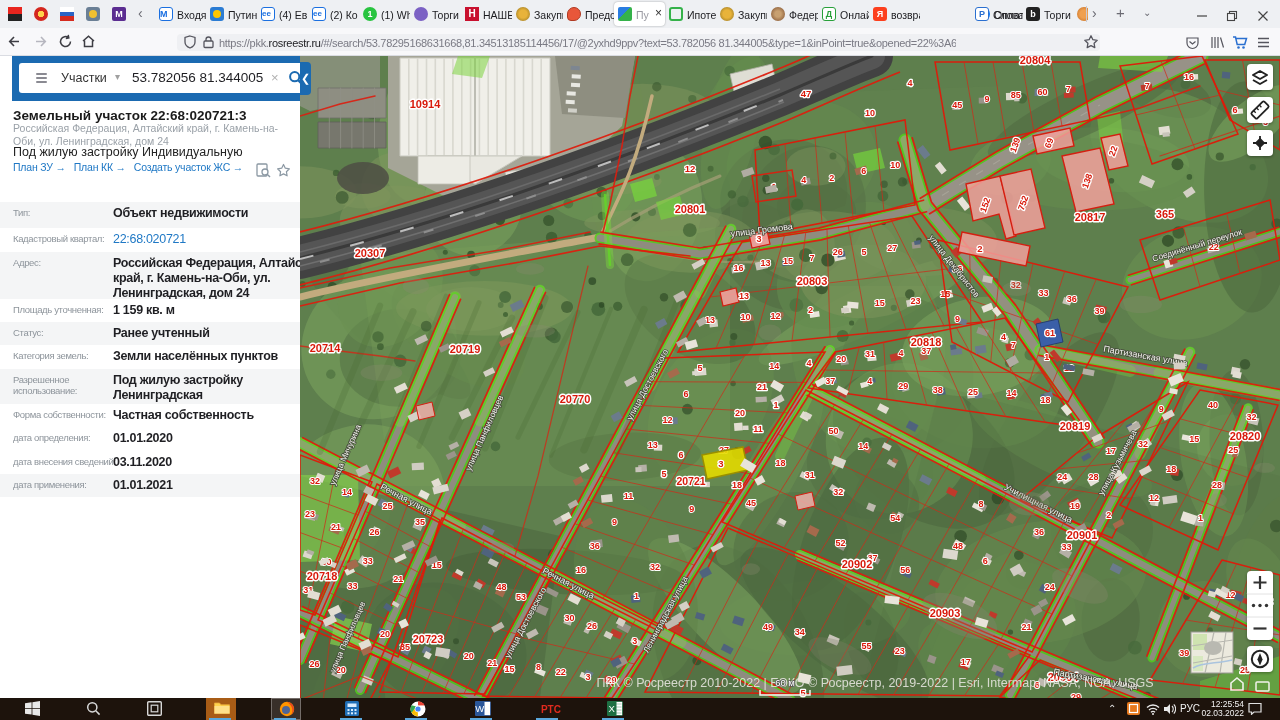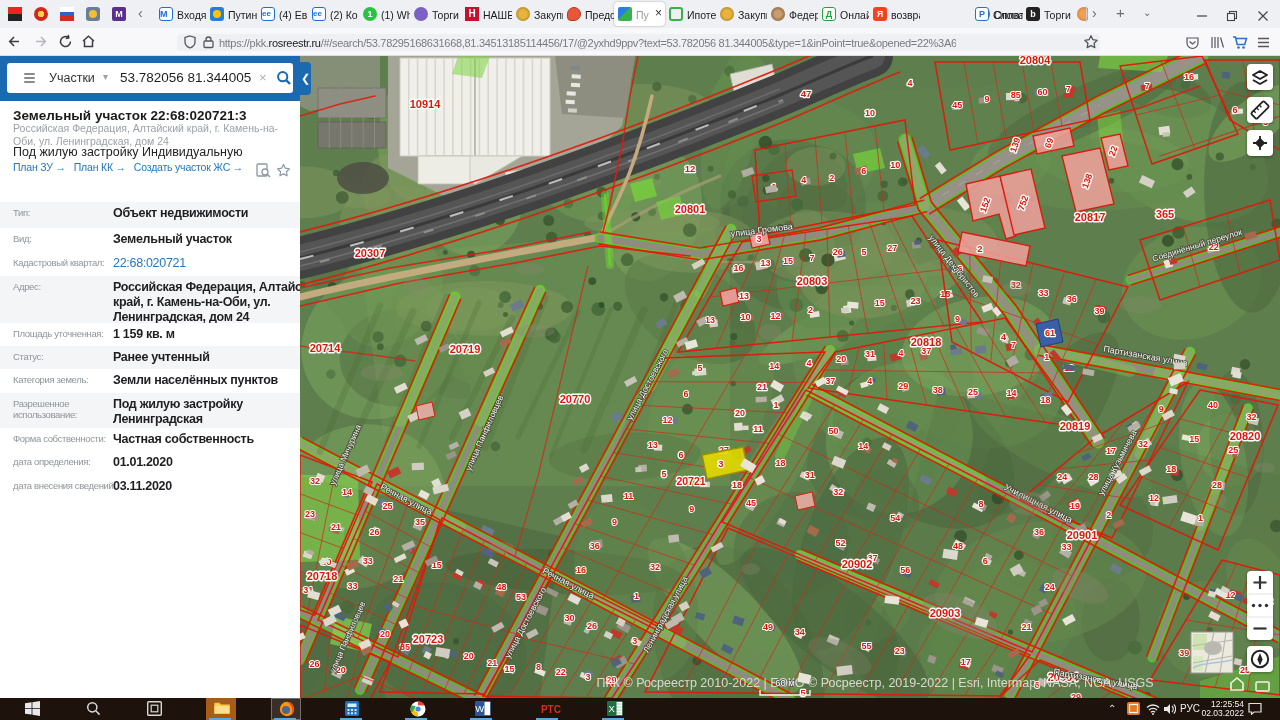--- a/index.html
+++ b/index.html
@@ -11,21 +11,21 @@
 .tab .tt{position:absolute;left:22px;top:7px;font-size:10.5px;color:#1b1b1f}
 .tab.active{background:#fff;border-radius:4px;box-shadow:0 0 2px rgba(0,0,0,0.35)}
 .tclose{position:absolute;right:3px;top:4px;font-size:12px;color:#333;background:#fff;padding-left:2px}
 .wc{position:absolute;top:8px}
 .navbar{position:absolute;left:0;top:28px;width:1280px;height:28px;background:#f8f8fa;border-bottom:1px solid #dadce2}
 .ni{position:absolute;top:34px}
 .navbar .ni{top:6px}
 .urlfield{position:absolute;left:177px;top:5.5px;width:923px;height:17.5px;background:#eff0f3;border-radius:4px}
 .urltext{position:absolute;left:219px;top:8.5px;width:737px;font-size:11px;letter-spacing:-0.3px;color:#1b1b1f;white-space:nowrap;overflow:hidden}
 .panel{position:absolute;left:0;top:56px;width:300px;height:642px;background:#fff}
-.phead{position:absolute;left:0;top:0;width:300px;height:45px;background:#1b6ab1}
+.phead{position:absolute;left:12px;top:0;width:300px;height:45px;background:#1b6ab1}
 .pcollapse{position:absolute;left:300px;top:62px;width:11px;height:33px;background:#1b6ab1;border-radius:0 4px 4px 0;color:#fff;font-size:11px;line-height:33px;text-align:center;z-index:5}
 .sbox{position:absolute;left:7px;top:7px;width:286px;height:30px;background:#fff;border-radius:3px}
 .ptitle{position:absolute;left:13px;top:52px;font-size:13.5px;font-weight:700;color:#1a1a1a}
 .paddr{position:absolute;left:13px;top:66px;width:275px;font-size:10.5px;color:#9aa1a8;line-height:12.5px}
 .pusage{position:absolute;left:13px;top:89px;font-size:12.5px;color:#222}
 .plinks{position:absolute;left:13px;top:105px;font-size:10.5px;color:#1f78c5;letter-spacing:-0.2px}
 .plinks b{font-weight:400;margin-right:8px}
 n{font-style:normal;white-space:nowrap}
 .ptabs{position:absolute;left:0;top:121px;width:300px;height:25px}
 .ptab1{position:absolute;left:0;top:0;width:150px;height:25px;background:#fff;font-size:13px;font-weight:700;color:#1a1a1a;text-align:center;line-height:25px}
@@ -224,24 +224,20 @@
     </svg>
   <svg style="position:absolute;left:276px;top:107px" width="15" height="15" viewBox="0 0 15 15">
       <path d="M7.5,1.5 l1.8,3.7 4.1,0.6 -3,2.9 0.7,4.1 L7.5,10.9 3.9,12.8 4.6,8.7 1.6,5.8 5.7,5.2 Z" fill="none" stroke="#8b98a3" stroke-width="1.2" stroke-linejoin="round"></path>
     </svg>
   <div class="prows">
       <div class="prow gray" style="height:26px">
         <span class="pl">Тип:</span>
         <span class="pv">Объект недвижимости</span>
       </div>
       <div class="prow" style="height:24px">
-        <span class="pl">Вид:</span>
-        <span class="pv">Земельный участок</span>
-      </div>
-      <div class="prow" style="height:24px">
         <span class="pl">Кадастровый квартал:</span>
         <span class="pv blue">22:68:020721</span>
       </div>
       <div class="prow gray" style="height:47px">
         <span class="pl">Адрес:</span>
         <span class="pv"><n>Российская Федерация, Алтайский</n><br><n>край, г. Камень-на-Оби, ул.</n><br><n>Ленинградская, дом 24</n></span>
       </div>
       <div class="prow" style="height:23px">
         <span class="pl">Площадь уточненная:</span>
         <span class="pv">1 159 кв. м</span>
@@ -262,20 +258,24 @@
         <span class="pl">Форма собственности:</span>
         <span class="pv">Частная собственность</span>
       </div>
       <div class="prow" style="height:24px">
         <span class="pl">дата определения:</span>
         <span class="pv">01.01.2020</span>
       </div>
       <div class="prow" style="height:23px">
         <span class="pl">дата внесения сведений:</span>
         <span class="pv">03.11.2020</span>
+      </div>
+      <div class="prow gray" style="height:23px">
+        <span class="pl">дата применения:</span>
+        <span class="pv">01.01.2021</span>
       </div>
     </div>
 </div>
 <div class="pcollapse">❮</div>
 <div class="map"><svg width="980" height="642" viewBox="0 0 980 642" font-family="Liberation Sans, sans-serif">
       <rect width="980" height="642" fill="#547844"></rect>
       <ellipse cx="317.4" cy="96.8" rx="88.6" ry="24.3" fill="#567c40" fill-opacity="0.55" transform="rotate(96.5 317.4 96.8)"></ellipse>
       <ellipse cx="571.1" cy="584" rx="49.3" ry="25.2" fill="#3e5d33" fill-opacity="0.55" transform="rotate(75.3 571.1 584)"></ellipse>
       <ellipse cx="88.9" cy="272.5" rx="104.4" ry="27.4" fill="#47683a" fill-opacity="0.55" transform="rotate(40.2 88.9 272.5)"></ellipse>
       <ellipse cx="565.6" cy="254.7" rx="117.9" ry="22.8" fill="#74a258" fill-opacity="0.55" transform="rotate(154.5 565.6 254.7)"></ellipse>

